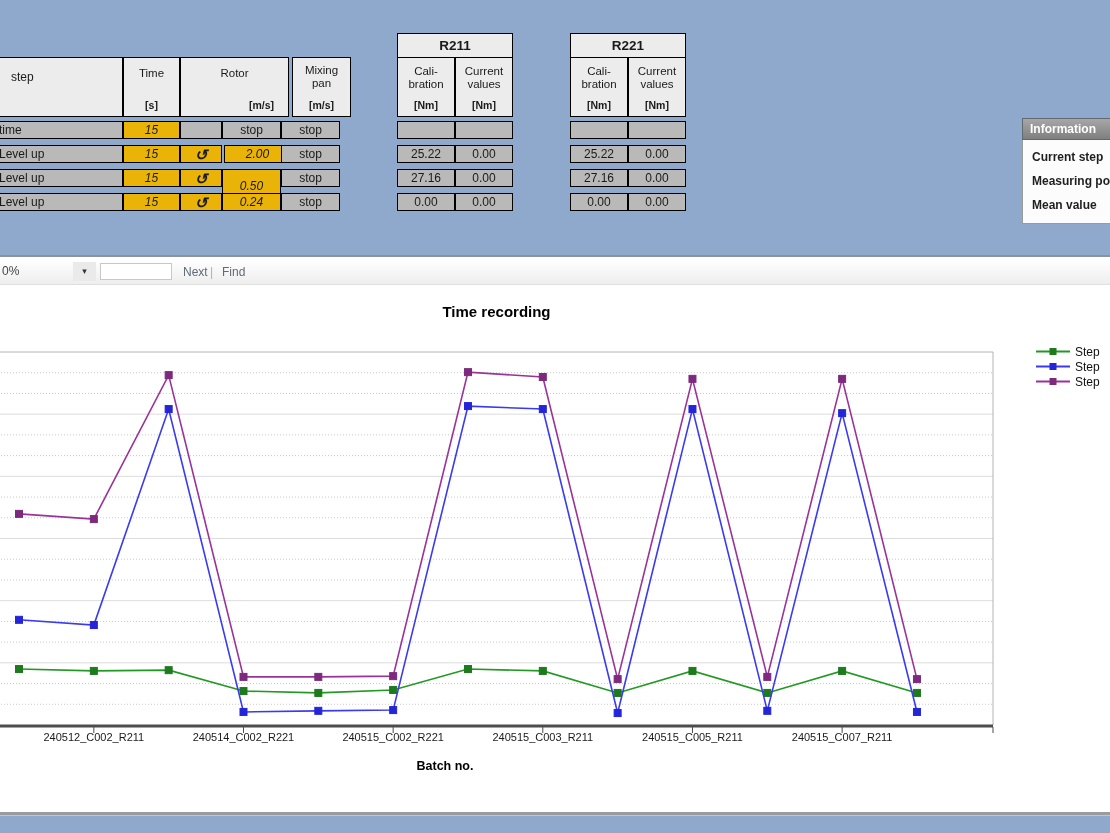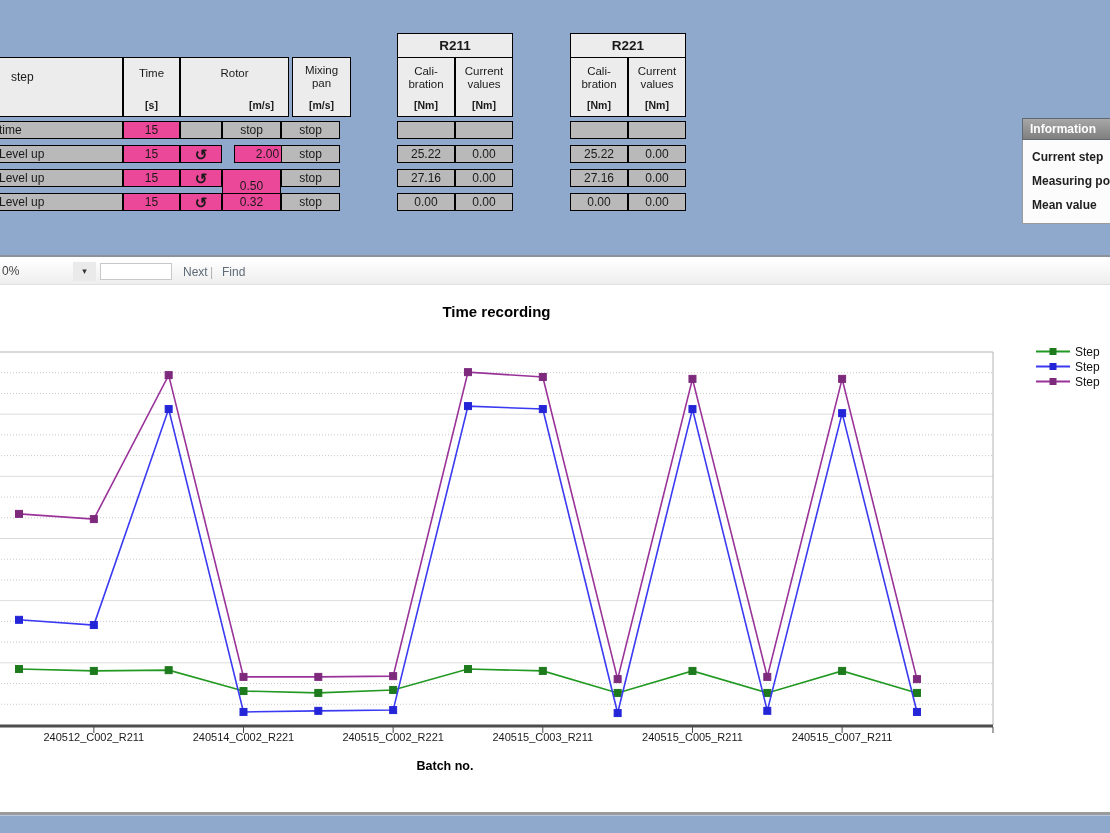--- a/index.html
+++ b/index.html
@@ -3,21 +3,21 @@
 <meta charset="utf-8">
 <style>
   html,body{margin:0;padding:0;width:1110px;height:833px;overflow:hidden;background:#fff;
     font-family:"Liberation Sans",sans-serif;}
   .abs{position:absolute;box-sizing:border-box;}
   
   #top-band{left:0;top:0;width:1110px;height:257px;background:#8ea9cc;border-bottom:2px solid #8b929b;}
   .cell{position:absolute;box-sizing:border-box;border:1px solid #000;font-size:12px;color:#1a1a1a;
     display:flex;align-items:center;justify-content:center;}
   .gray{background:#b9b9b9;}
-  .white{background:#ec4899;}
+  .white{background:#eab308;font-style:italic;}
   .hdr{background:#ececec;text-align:center;}
   .left-align{justify-content:flex-start;}
   .unit{font-weight:bold;font-size:10.5px;}
   .colhead{flex-direction:column;justify-content:flex-start;line-height:13px;font-size:11.5px;text-align:center;}
   .rot-icon{font-size:15px;font-weight:bold;line-height:1;}
   
   #info-panel{left:1022px;top:118px;width:150px;}
   #info-header{height:22px;background:linear-gradient(#a7a7a7,#7f7f7f);border:1px solid #62686f;
     color:#fff;font-weight:bold;font-size:12px;line-height:21px;padding-left:7px;box-sizing:border-box;}
   #info-body{background:#fcfcfc;border:1px solid #9a9a9a;border-top:none;box-sizing:border-box;
@@ -70,33 +70,33 @@
 
     <div class="cell gray left-align" style="left:-34px;top:121px;width:157px;height:18px;padding-left:32px;">time</div>
     <div class="cell white" style="left:123px;top:121px;width:57px;height:18px;">15</div>
     <div class="cell gray" style="left:180px;top:121px;width:42px;height:18px;"></div>
     <div class="cell gray" style="left:222px;top:121px;width:59px;height:18px;">stop</div>
     <div class="cell gray" style="left:281px;top:121px;width:59px;height:18px;">stop</div>
 
     <div class="cell gray left-align" style="left:-34px;top:145px;width:157px;height:18px;padding-left:32px;">Level up</div>
     <div class="cell white" style="left:123px;top:145px;width:57px;height:18px;">15</div>
     <div class="cell white rot-icon" style="left:180px;top:145px;width:42px;height:18px;">↺</div>
-    <div class="cell white" style="left:234px;top:145px;width:67px;height:18px;">2.00</div>
+    <div class="cell white" style="left:224px;top:145px;width:67px;height:18px;">2.00</div>
     <div class="cell gray" style="left:281px;top:145px;width:59px;height:18px;">stop</div>
 
     <div class="cell gray left-align" style="left:-34px;top:169px;width:157px;height:18px;padding-left:32px;">Level up</div>
     <div class="cell white" style="left:123px;top:169px;width:57px;height:18px;">15</div>
     <div class="cell white rot-icon" style="left:180px;top:169px;width:42px;height:18px;">↺</div>
     <div class="cell white" style="left:222px;top:169px;width:59px;height:34px;">0.50</div>
     <div class="cell gray" style="left:281px;top:169px;width:59px;height:18px;">stop</div>
 
     <div class="cell gray left-align" style="left:-34px;top:193px;width:157px;height:18px;padding-left:32px;">Level up</div>
     <div class="cell white" style="left:123px;top:193px;width:57px;height:18px;">15</div>
     <div class="cell white rot-icon" style="left:180px;top:193px;width:42px;height:18px;">↺</div>
-    <div class="cell white" style="left:222px;top:193px;width:59px;height:18px;">0.32</div>
+    <div class="cell white" style="left:222px;top:193px;width:59px;height:18px;">0.24</div>
     <div class="cell gray" style="left:281px;top:193px;width:59px;height:18px;">stop</div>
   </div>
 
   <div>
     <div class="cell hdr" style="left:397px;top:33px;width:116px;height:25px;font-weight:bold;font-size:13.5px;">R211</div>
     <div class="cell hdr colhead" style="left:397px;top:57px;width:58px;height:60px;padding-top:7px;">
       <span>Cali-</span>
       <span>bration</span>
       <span class="unit" style="position:absolute;bottom:4px;">[Nm]</span>
     </div>

